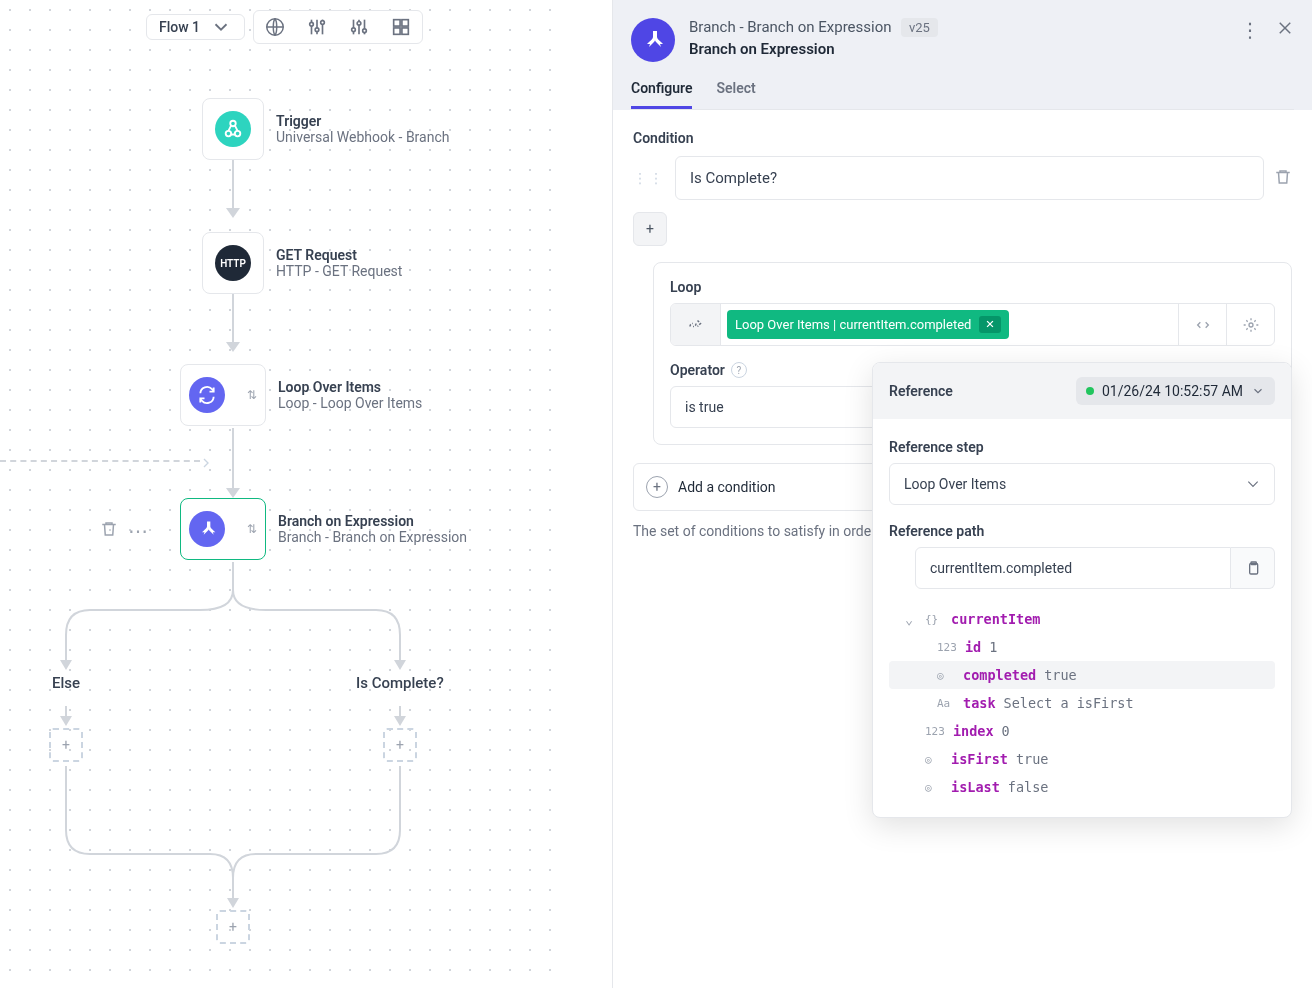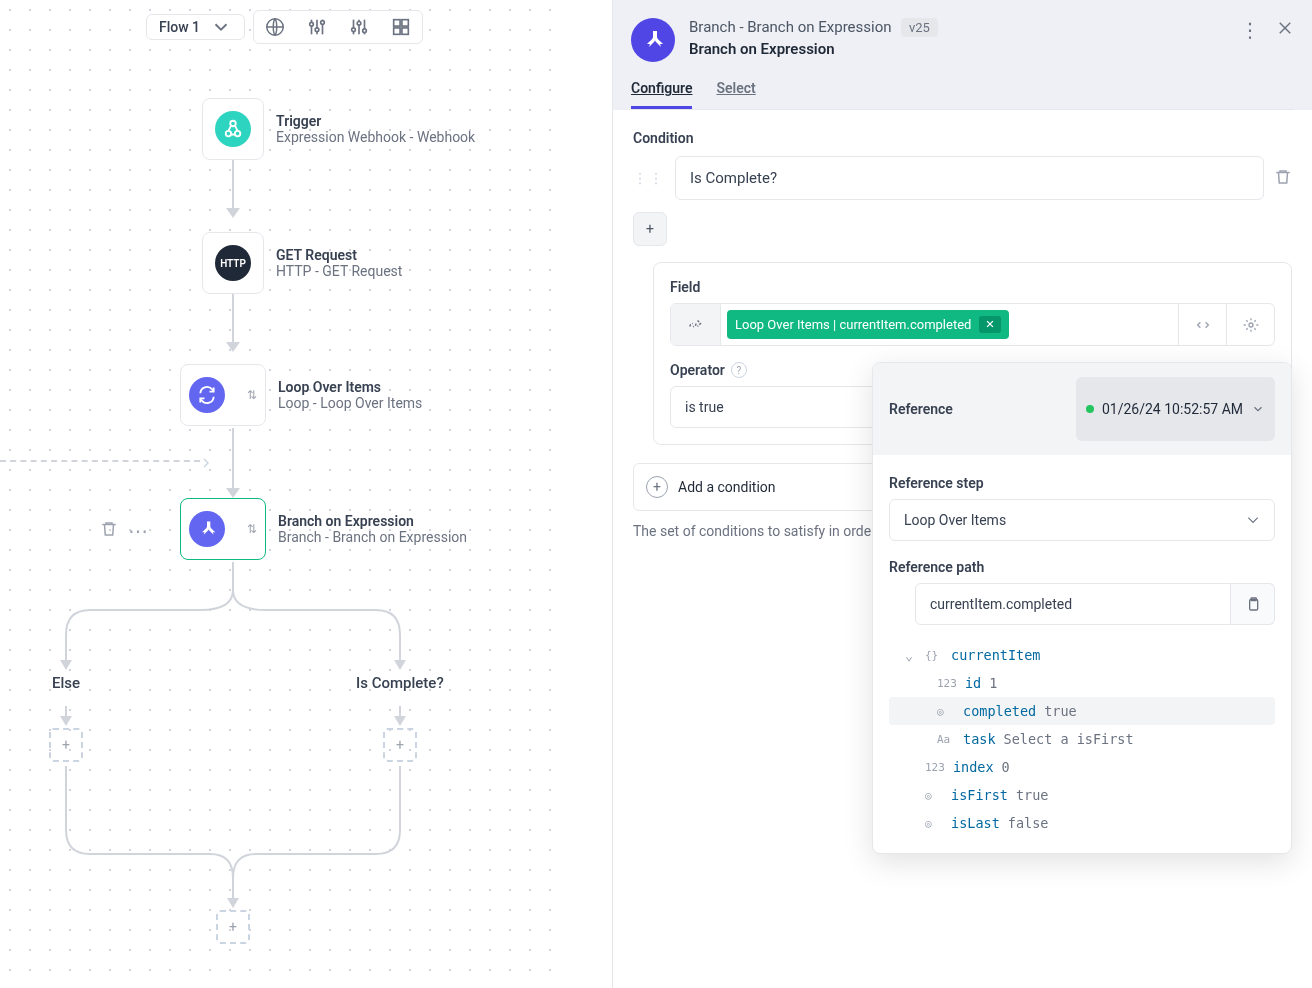--- a/index.html
+++ b/index.html
@@ -63,21 +63,21 @@
 .ph-row { display:flex; align-items:flex-start; gap:14px; }
 .ph-icon { width:44px; height:44px; border-radius:50%; background:#4f46e5; display:flex; align-items:center; justify-content:center; flex-shrink:0; }
 .ph-titles { flex:1; }
 .ph-title1 { color:#4b5563; font-size:15px; }
 .ph-title2 { font-weight:600; color:#1f2937; font-size:15px; margin-top:4px;}
 .ph-badge { background:#e5e7eb; color:#6b7280; border-radius:4px; padding:2px 8px; font-size:13px; margin-left:6px;}
 .ph-actions { display:flex; gap:16px; align-items:center; color:#6b7280; margin-left:auto;}
 .ph-actions span { cursor:pointer; font-size:20px;}
 
 .tabs { display:flex; gap:24px; margin-top:18px; border-bottom:1px solid #e5e7eb;}
-.tab { padding:0 0 10px 0; color:#6b7280; font-weight:600; cursor:pointer;text-decoration:underline; }
+.tab { padding:0 0 10px 0; color:#6b7280; font-weight:600; cursor:pointer; }
 .tab.active { color:#1f2937; border-bottom:3px solid #4f46e5; }
 
 .panel-body { background:#fff; flex:1; padding:20px; overflow:auto; }
 .section-label { font-weight:600; color:#374151; margin-bottom:10px; font-size:14px;}
 .condition-input-row { display:flex; align-items:center; gap:10px; }
 .drag-handle { color:#cbd5e1; cursor:grab; font-size:14px; letter-spacing:2px;}
 .cond-input { flex:1; border:1px solid #e5e7eb; border-radius:6px; padding:12px 14px; font-size:15px; color:#374151;}
 .trash { color:#9ca3af; cursor:pointer; }
 .add-btn { margin-top:12px; width:34px; height:34px; background:#f3f4f6; border:1px solid #e5e7eb; border-radius:6px; display:flex; align-items:center; justify-content:center; color:#4b5563; cursor:pointer;}
 
@@ -96,36 +96,36 @@
 .op-input { margin-top:8px; border:1px solid #e5e7eb; border-radius:6px; padding:12px 14px; color:#374151; width: 260px;}
 
 .add-cond-row { border:1px solid #e5e7eb; border-radius:6px; padding:12px; display:flex; align-items:center; gap:10px; cursor:pointer; margin-top:18px; width:280px;}
 .add-cond-icon { width:22px; height:22px; border:1.5px solid #9ca3af; border-radius:50%; display:flex; align-items:center; justify-content:center; color:#6b7280; font-size:14px;}
 .help-text { color:#6b7280; margin-top:12px; font-size:14px;}
 
 
 .popover { position:absolute; right:20px; top:362px; width:420px; background:#fff; border:1px solid #e5e7eb; border-radius:8px; box-shadow:0 8px 30px rgba(0,0,0,0.12); overflow:hidden;}
 .pop-header { background:#f3f4f6; padding:14px 16px; display:flex; align-items:center; justify-content:space-between;}
 .pop-title { font-weight:600; color:#374151; }
-.pop-ts { background:#e5e7eb; border-radius:6px; padding:24px 10px; display:flex; align-items:center; gap:8px; cursor:pointer;}
+.pop-ts { background:#e5e7eb; border-radius:6px; padding:6px 10px; display:flex; align-items:center; gap:8px; cursor:pointer;}
 .dot-g { width:8px; height:8px; background:#22c55e; border-radius:50%;}
 .pop-body { padding:16px; }
 .pop-label { font-weight:600; color:#374151; margin-top:4px; margin-bottom:8px; font-size:14px;}
 .pop-select { border:1px solid #e5e7eb; border-radius:6px; padding:12px 14px; display:flex; justify-content:space-between; align-items:center; cursor:pointer; color:#374151;}
 .pop-path-wrap { display:flex; margin-top:8px;padding-left:26px;}
 .pop-path { flex:1; border:1px solid #e5e7eb; border-radius:6px 0 0 6px; padding:12px 14px; color:#374151;}
 .pop-copy { width:44px; border:1px solid #e5e7eb; border-left:none; border-radius:0 6px 6px 0; display:flex; align-items:center; justify-content:center; color:#6b7280; cursor:pointer; background:#f9fafb;}
 
 .tree { margin-top:16px; font-family: ui-monospace, Menlo, monospace; font-size:13.5px;}
 .tree-row { display:flex; align-items:center; gap:8px; padding:6px 4px; border-radius:4px;}
 .tree-row.sel { background:#f3f4f6; }
 .tree-indent-1 { padding-left:16px; }
 .tree-indent-2 { padding-left:48px; }
 .type-badge { color:#9ca3af; font-size:11px; min-width:18px;}
-.key { color:#0369a1; font-weight:400;text-align:center;}
+.key { color:#a21caf; font-weight:700;text-align:center;}
 .val { color:#6b7280;}
 .chev { color:#9ca3af; cursor:pointer; width:12px;}
 
 svg.ic { width:22px; height:22px; }
 
 
 .branch-svg { position:absolute; left:0; top:560px; width:470px; height:380px; pointer-events:none;}
 
 </style>
 </head>
@@ -198,21 +198,21 @@
       <svg width="22" height="22" viewBox="0 0 24 24" fill="none" stroke="#fff" stroke-width="2">
           <circle cx="7" cy="17" r="3"></circle>
           <circle cx="17" cy="17" r="3"></circle>
           <circle cx="12" cy="6" r="3"></circle>
           <path d="M10 8l-3 6M14 8l3 6M9 18h6"></path>
         </svg>
     </div>
   </div>
   <div>
     <div class="node-title">Trigger</div>
-    <div class="node-sub">Expression Webhook - Webhook</div>
+    <div class="node-sub">Universal Webhook - Branch</div>
   </div>
 </div>
 
 <div class="node" style="left:202px; top:232px;">
   <div class="node-box">
     <div class="node-icon black">HTTP</div>
   </div>
   <div>
     <div class="node-title">GET Request</div>
     <div class="node-sub">HTTP - GET Request</div>
@@ -321,21 +321,21 @@
       <div class="trash">
         <svg width="18" height="18" viewBox="0 0 24 24" fill="none" stroke="#9ca3af" stroke-width="2">
             <polyline points="3 6 5 6 21 6"></polyline>
             <path d="M8 6V4h8v2M6 6l1 14h10l1-14"></path>
           </svg>
       </div>
     </div>
     <div class="add-btn">+</div>
 
     <div class="field-card">
-      <div class="field-label">Field</div>
+      <div class="field-label">Loop</div>
       <div class="field-input-wrap">
         <div class="field-ref-btn">
           <svg width="18" height="18" viewBox="0 0 24 24" fill="none" stroke="#6b7280" stroke-width="2">
               <path d="M4 14c0-4 4-4 4-4M12 10c0 4-4 4-4 4M14 6l4 4-4 4" stroke-dasharray="3 2"></path>
             </svg>
         </div>
         <div class="field-chip">
           <div class="chip">
             <span>Loop Over Items | currentItem.completed</span>
             <span class="chip-x">

